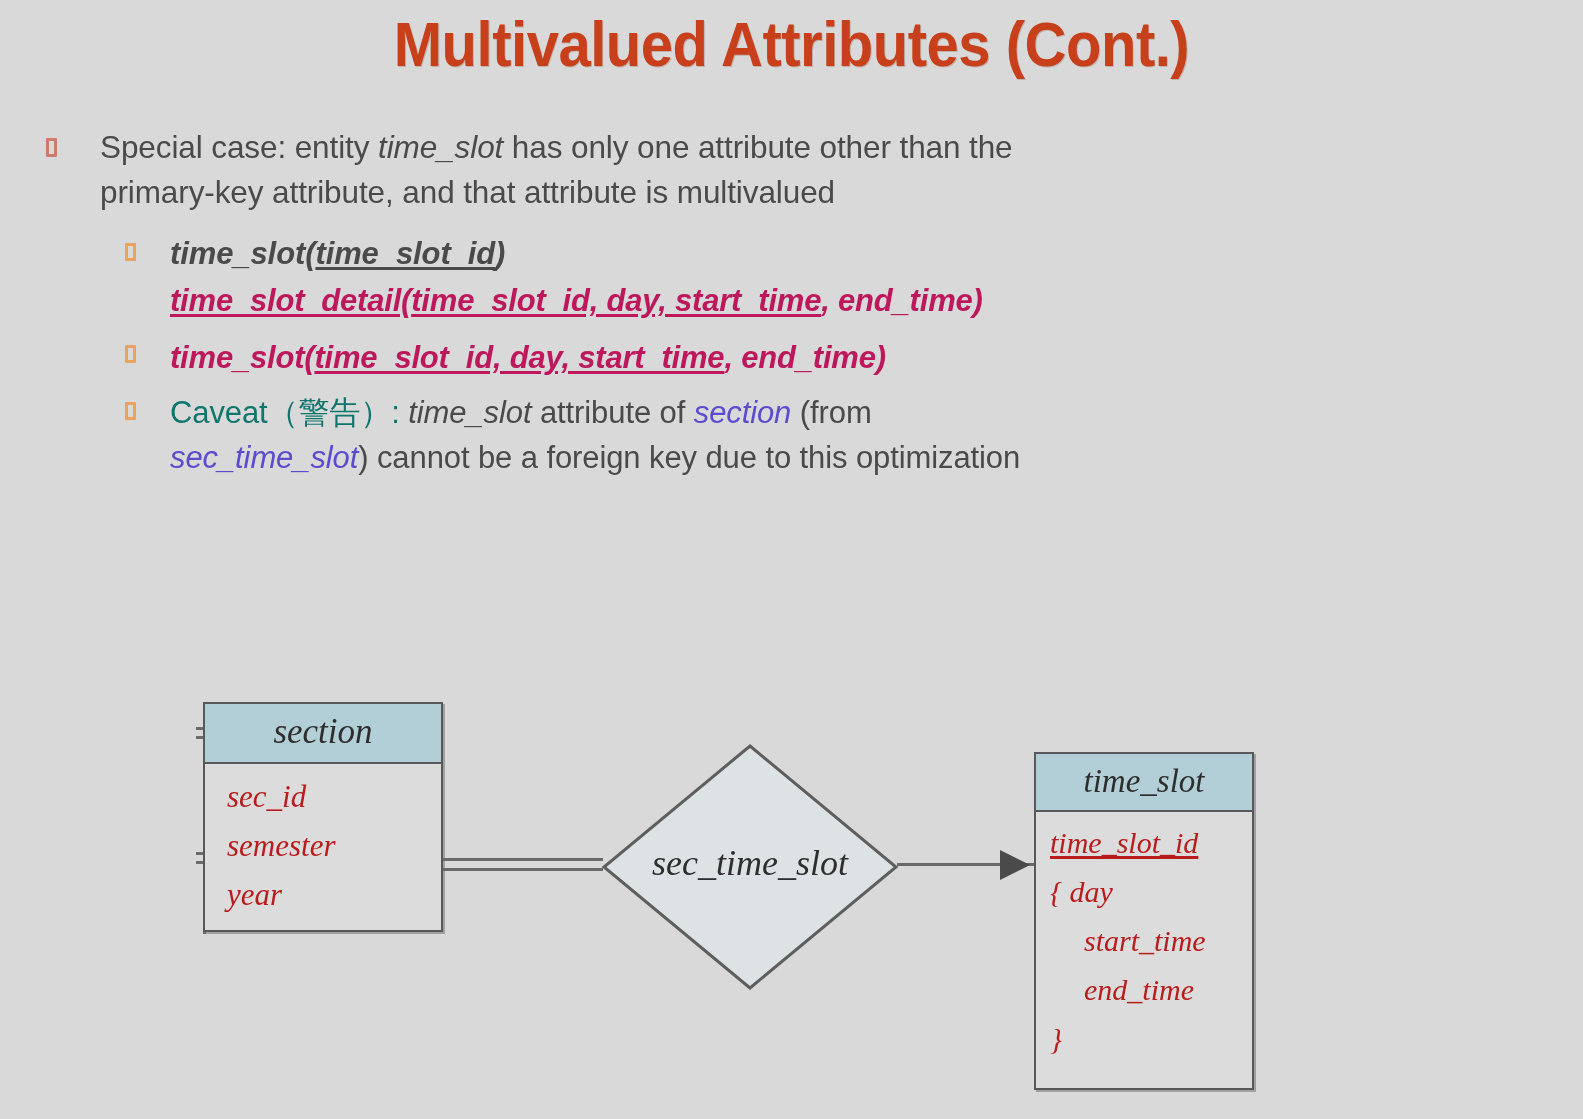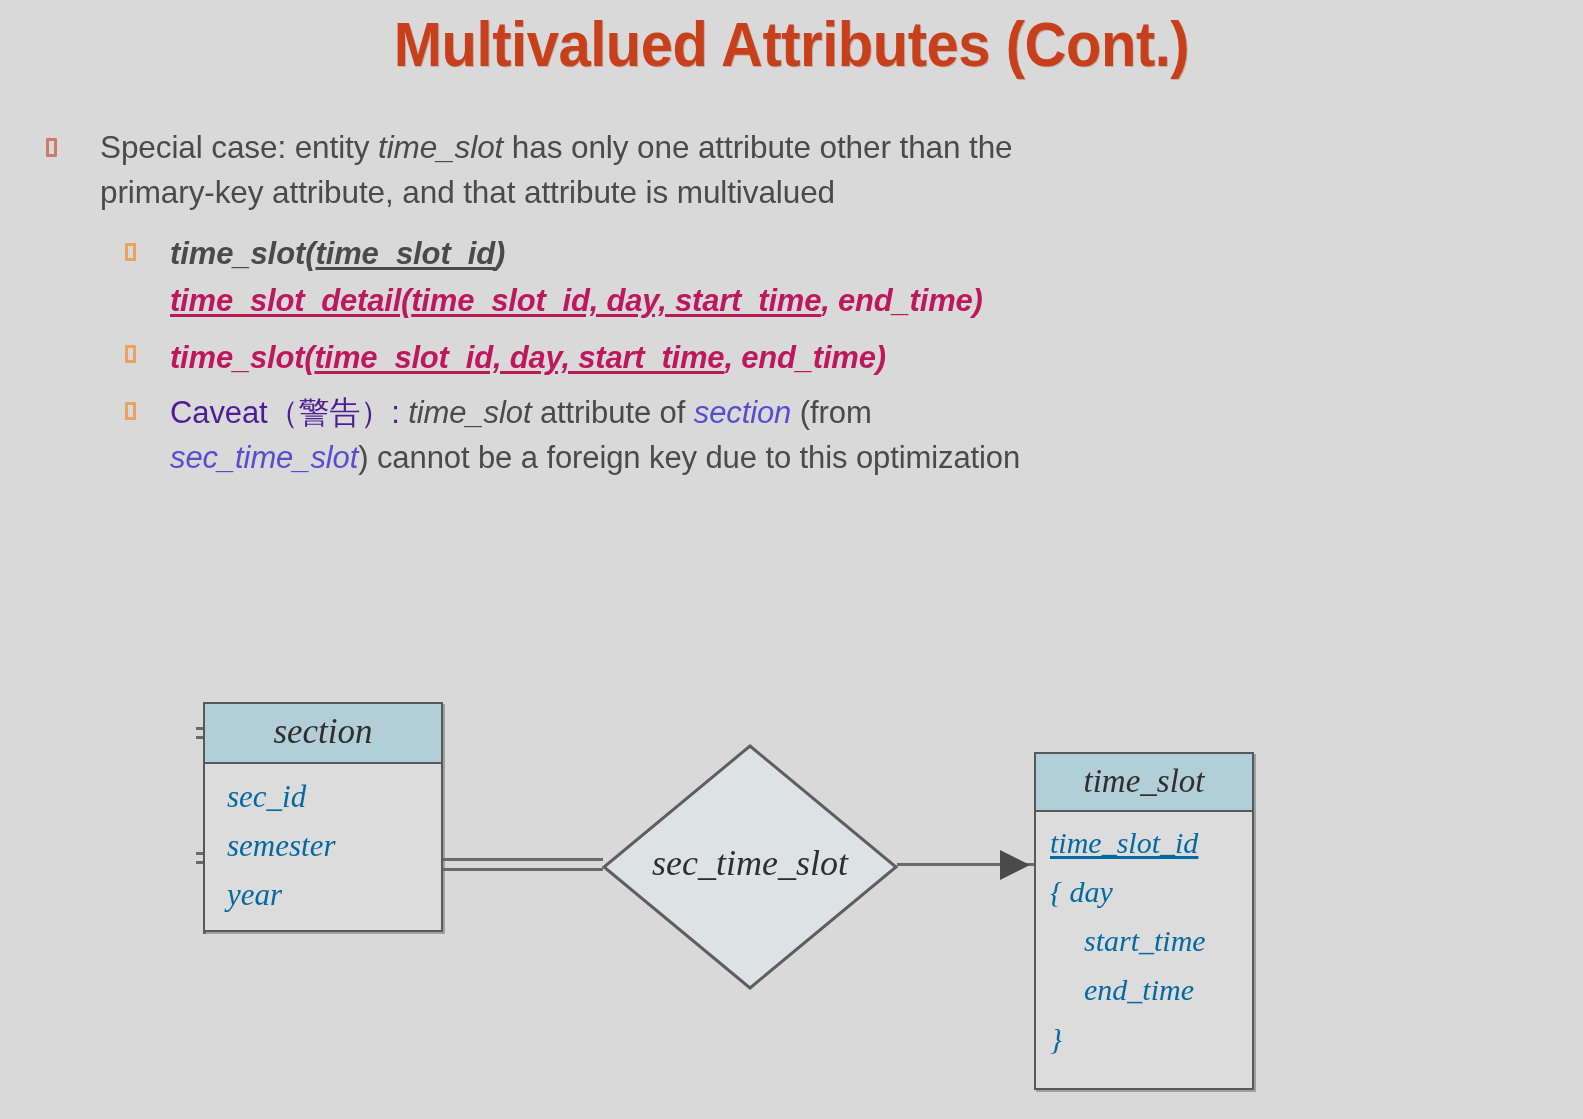--- a/index.html
+++ b/index.html
@@ -102,21 +102,21 @@
   .plain .btext {
     font-size: 31px;
     line-height: 45px;
     color: #be185d;
   }
 
   
   .it   { font-style: italic; }
   .bdit { font-weight: bold; font-style: italic; color: #3a3a3a; }
   .ul   { text-decoration: underline; text-underline-offset: 3px; }
-  .red  { color: #4c1d95; }
+  .red  { color: #0f766e; }
   .blue { color: #5b4ccf; }
 
   .code-line { font-weight: bold; font-size: 32px; color: #333; letter-spacing: -0.2px; font-style: italic; }
 
   .spacer-sm { height: 10px; }
 
   
   .diagram {
     position: absolute;
     left: 0;
@@ -136,21 +136,21 @@
     background: #b2ced6;
     border-bottom: 2px solid #585858;
     text-align: center;
     font-family: "Liberation Serif", serif;
     font-style: italic;
     color: #2e2e2e;
   }
   .entity-body {
     font-family: "Liberation Serif", serif;
     font-style: italic;
-    color: #0369a1;
+    color: #b91c1c;
   }
   .attr { white-space: pre; }
   .attr.pk { text-decoration: underline; text-underline-offset: 3px; }
 
   
   #section-box { left: 203px; top: 22px; width: 240px; height: 230px; }
   #section-box .entity-header { height: 58px; line-height: 56px; font-size: 35px; }
   #section-box .entity-body { padding: 8px 0 0 22px; font-size: 31px; line-height: 49px; }
 
   

